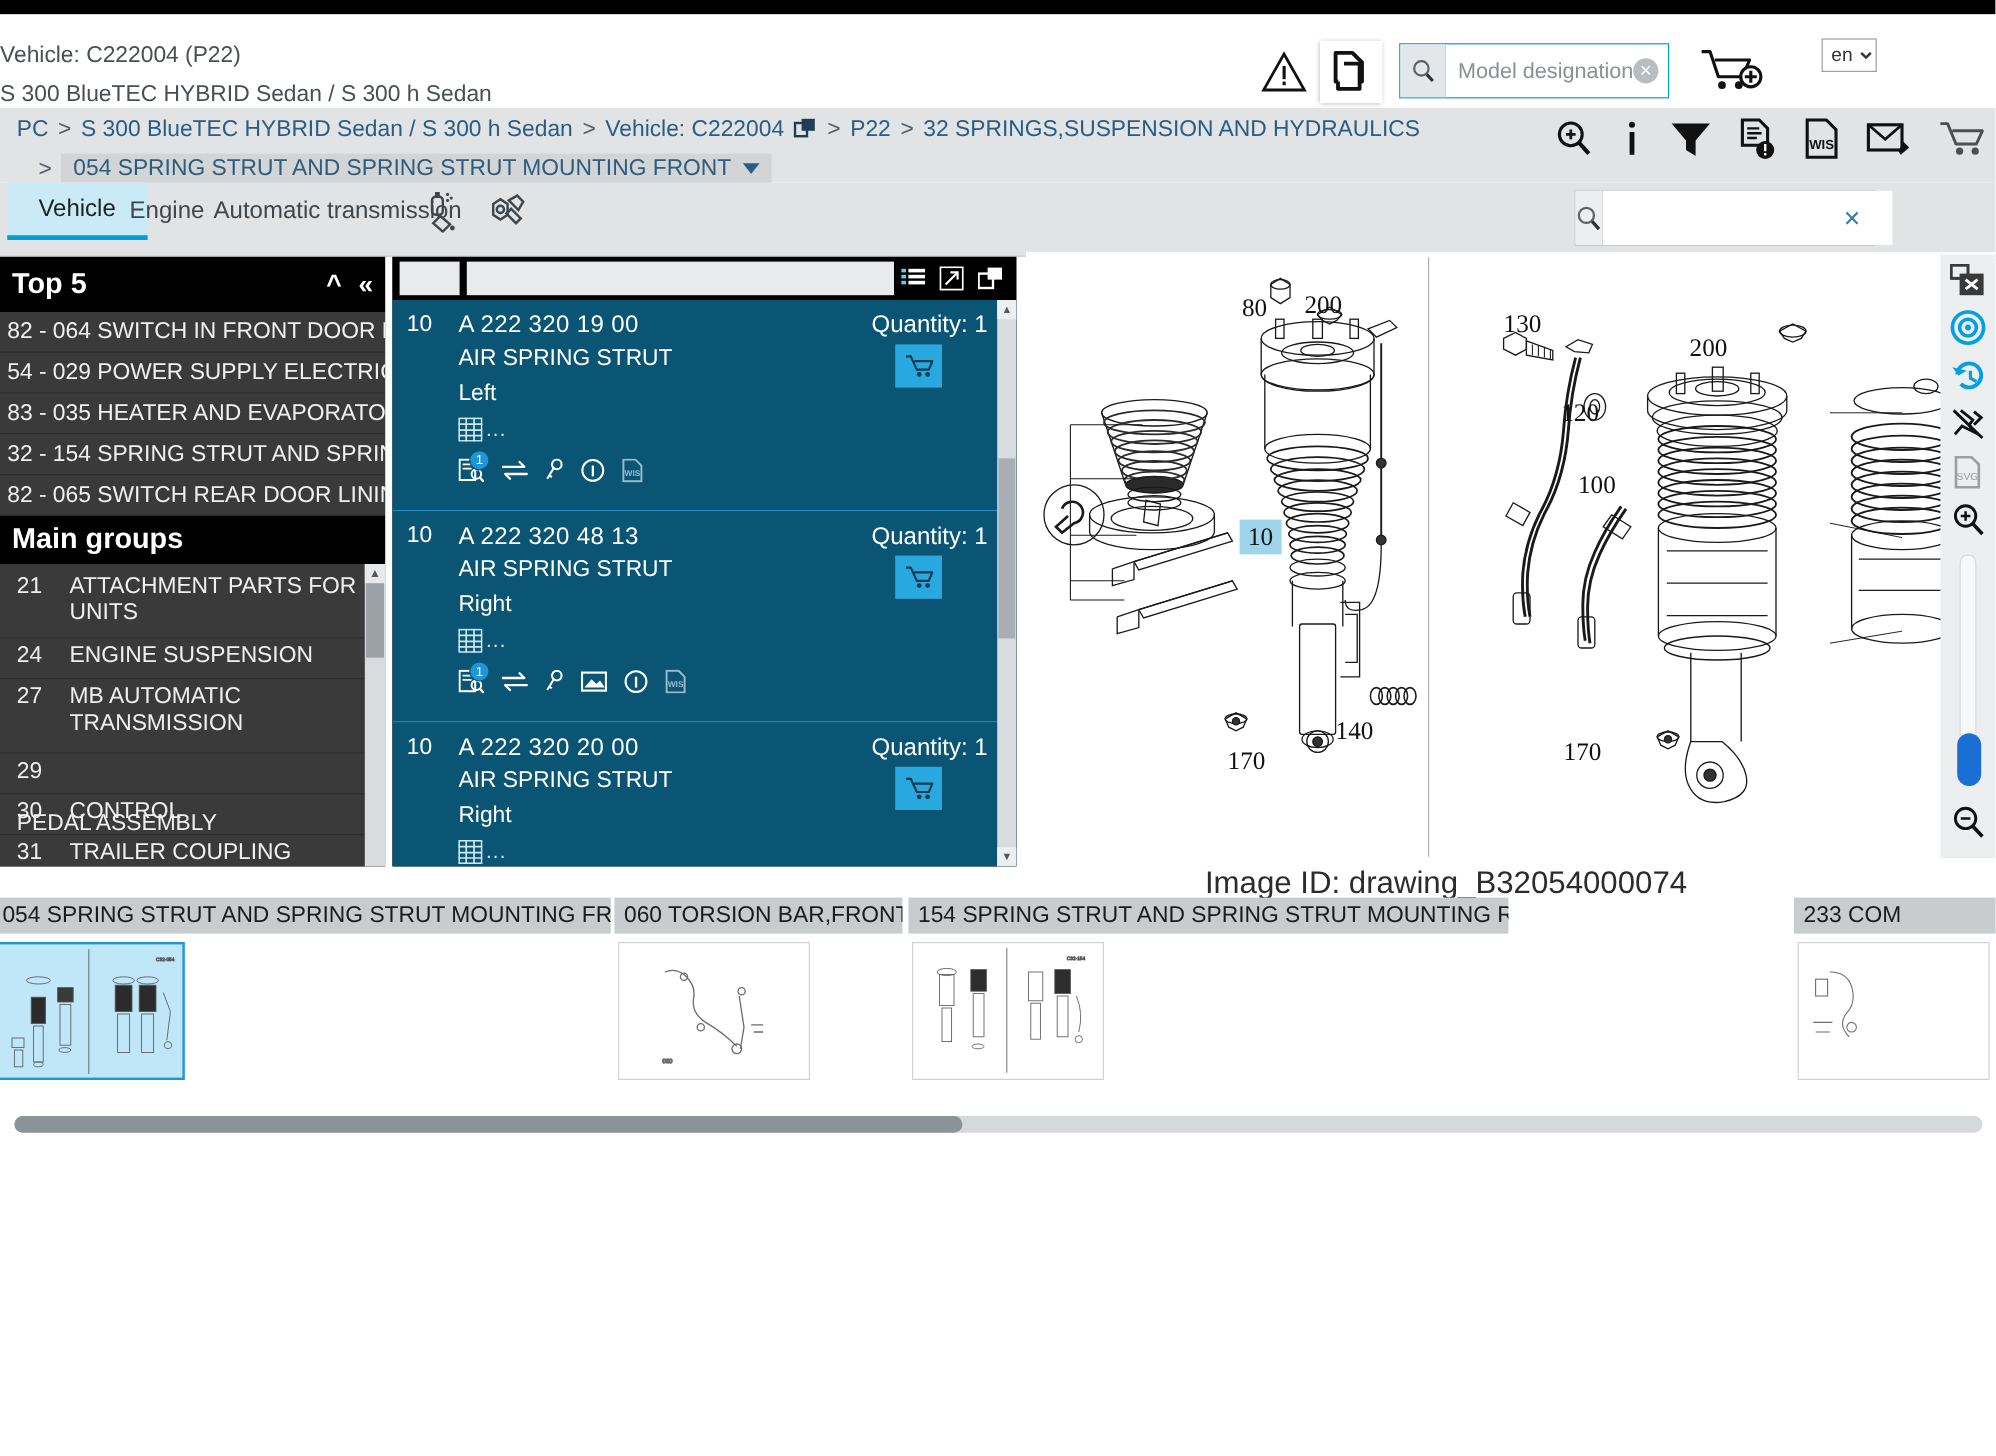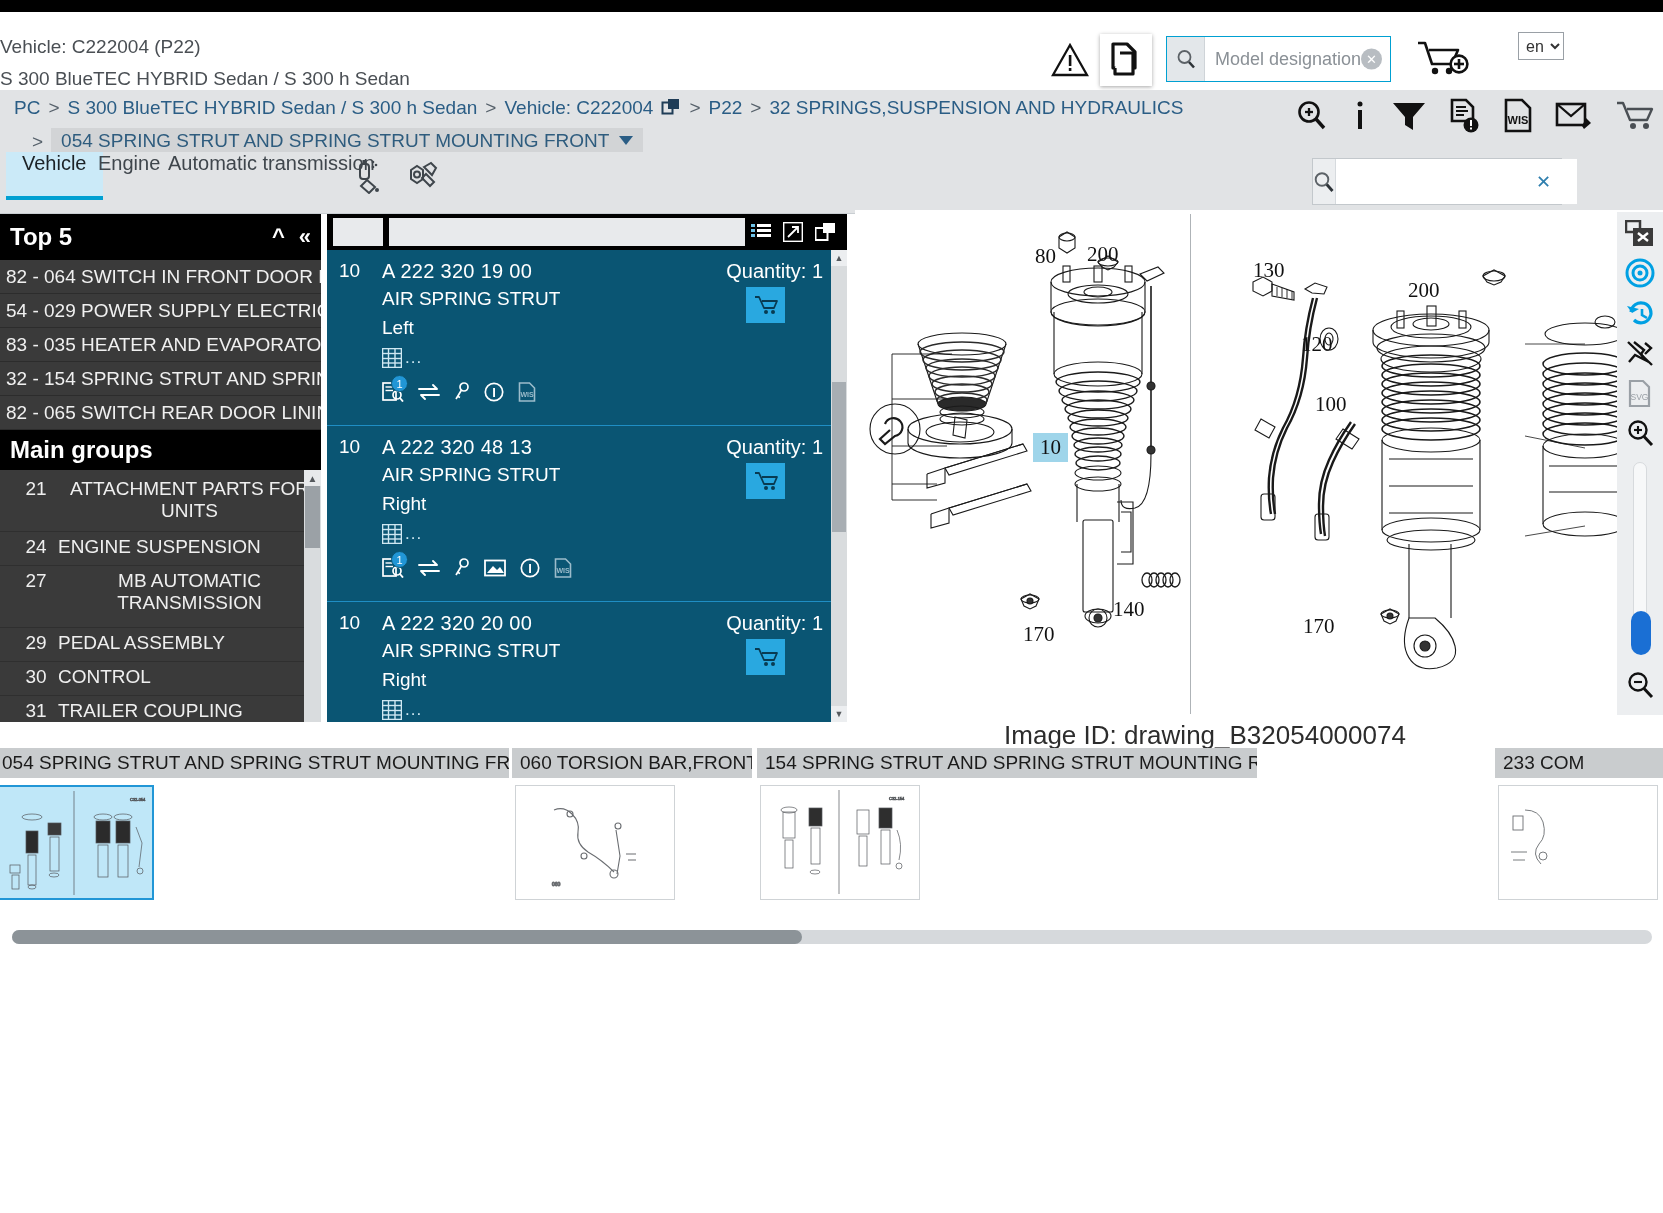--- a/index.html
+++ b/index.html
@@ -97,22 +97,22 @@
     position: absolute; right: 8px; top: 8px; display: flex; align-items: center; gap: 22px;
   }
   .crumb-tools .ci { cursor: pointer; display: flex; align-items: center; }
 
   
   .tabs-row {
     position: absolute; left: 0; top: 152px; width: 1663px; height: 62px;
     background: #e1e3e5; border-bottom: 1px solid #c9ced2;
   }
   .tab {
-    position: absolute; top: 0; height: 48px; display: flex; 
-    padding: 0 16px; font-size: 20px; color: #3f464c; cursor: pointer;
+    position: absolute; top: 0; height: 48px; display: flex; align-items: center;
+    padding: 0 26px; font-size: 20px; color: #3f464c; cursor: pointer;
   }
   .tab.active { background: #cbeaf8; border-bottom: 4px solid #00a0d2; color: #1c2226; }
   .tabicons { position: absolute; left: 352px; top: 6px; display: flex; gap: 18px; }
   .tabicons .ti { cursor: pointer; }
 
   .right-search {
     position: absolute; left: 1312px; top: 158px; width: 250px; height: 47px;
     border: 1px solid #c3c8cc; background: #fff; display: flex;
   }
   .right-search .rs-btn {
@@ -124,21 +124,21 @@
     font-family: "Liberation Sans", sans-serif; color: #333;
   }
   .rs-clear {
     position: absolute; right: 10px; top: 50%; transform: translateY(-50%);
     color: #2f7fae; font-size: 18px; cursor: pointer;
   }
 
   
   .sidebar {
     position: absolute; left: 0; top: 214px; width: 321px; height: 508px;
-    background: #3a3a3a; overflow: hidden; text-align: center;
+    background: #3a3a3a; overflow: hidden;
   }
   .sb-header {
     height: 46px; background: #000; color: #fff; display: flex; align-items: center;
     padding: 0 10px; font-size: 24px; font-weight: bold; justify-content: space-between;
   }
   .sb-header .sbh-ic { display: flex; gap: 14px; align-items: center; }
   .sbh-ic span { cursor: pointer; color: #fff; font-size: 22px; }
   .sb-item {
     height: 34px; display: flex; align-items: center; padding: 0 0 0 6px;
     color: #f0f0f0; font-size: 19px; white-space: nowrap; cursor: pointer;
@@ -466,21 +466,21 @@
       <span>ATTACHMENT PARTS FOR UNITS</span>
     </div>
     <div class="mg-item" style="height:34px;padding-top:4px;">
       <span class="mg-num">24</span>
       <span>ENGINE SUSPENSION</span>
     </div>
     <div class="mg-item" style="height:62px;padding-top:4px;">
       <span class="mg-num">27</span>
       <span>MB AUTOMATIC TRANSMISSION</span>
     </div>
-    <div class="mg-item" style="height:34px;padding-top:4px;">
+    <div class="mg-item" style="height:34px;padding-top:4px;flex-direction:column;">
       <span class="mg-num">29</span>
       <span>PEDAL ASSEMBLY</span>
     </div>
     <div class="mg-item" style="height:34px;padding-top:4px;">
       <span class="mg-num">30</span>
       <span>CONTROL</span>
     </div>
     <div class="mg-item" style="height:34px;padding-top:4px;">
       <span class="mg-num">31</span>
       <span>TRAILER COUPLING</span>

